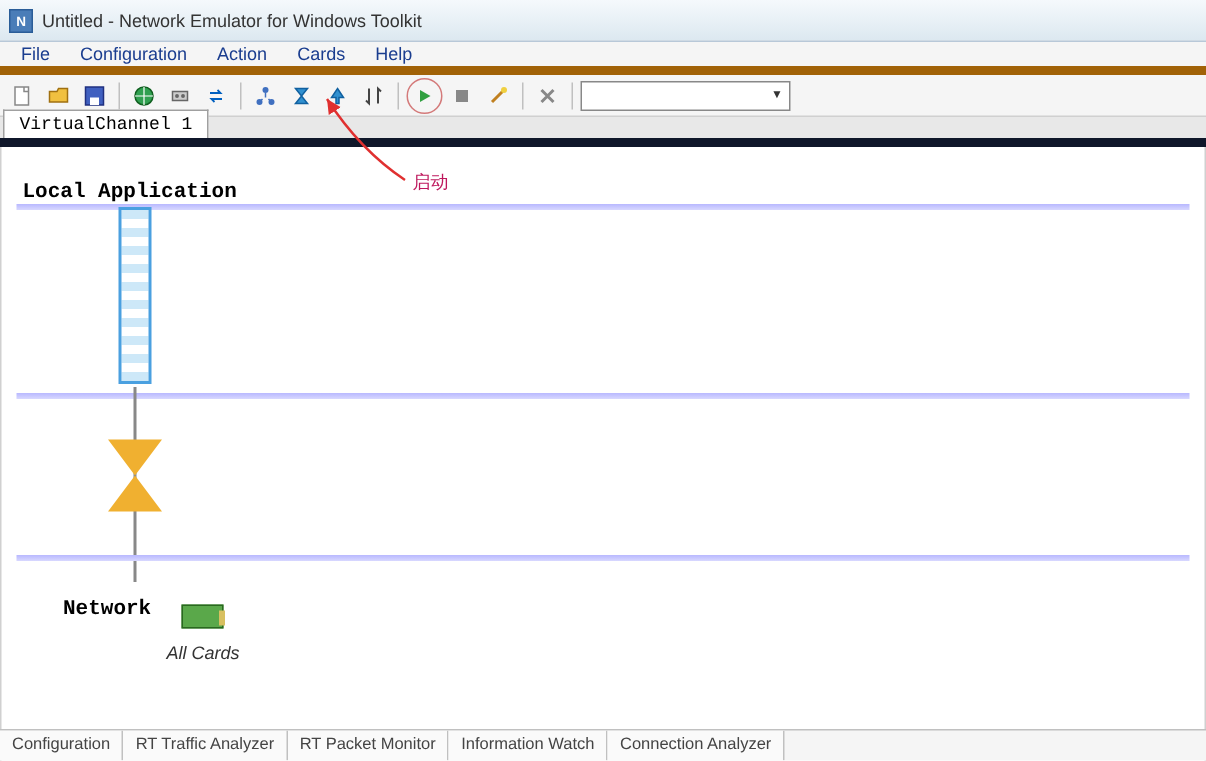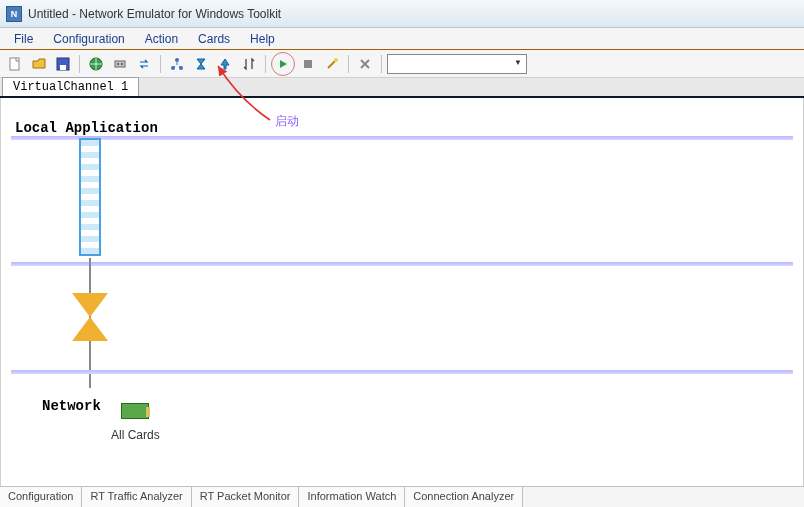--- a/index.html
+++ b/index.html
@@ -25,21 +25,21 @@
     width: 16px; height: 16px;
     background: #4a7db8;
     border: 1px solid #2a5d98;
     margin-right: 6px;
     display: flex; align-items: center; justify-content: center;
     font-size: 9px; color: #fff; font-weight: bold;
   }
   .menubar {
     height: 22px;
     background: #f5f5f5;
-    border-bottom: 1px solid #a16207;
+    border-bottom: 6px solid #a16207;
     display: flex;
     align-items: center;
     padding: 0 4px;
     color: #1a3d8f;
   }
   .menubar .menu-item {
     padding: 2px 10px;
     cursor: default;
   }
   .toolbar {
@@ -70,21 +70,21 @@
     background: #fff;
     font-size: 11px;
     position: relative;
   }
   .tb-combo::after {
     content: "▼"; position: absolute; right: 4px; top: 3px; font-size: 8px; color: #333;
   }
   .tabstrip {
     height: 20px;
     background: #e8e8e8;
-    border-bottom: 2px solid #0f172a;
+    border-bottom: 6px solid #0f172a;
     display: flex;
     align-items: flex-end;
     padding-left: 2px;
   }
   .tab {
     padding: 2px 10px;
     background: #fff;
     border: 1px solid #a0a0a0;
     border-bottom: none;
     font-family: "Courier New", monospace;
@@ -151,21 +151,21 @@
     background: #d8c060;
   }
   .net-item {
     position: absolute;
     text-align: center;
     font-size: 12px;
     color: #333;
   }
   .annotation {
     position: absolute;
-    color: #8b5cf6;
+    color: #be185d;
     font-size: 12px;
   }
   .arrow-svg { position: absolute; }
   .bottom-tabs {
     position: absolute; bottom: 0; left: 0; right: 0; height: 21px;
     background: #f5f5f5;
     border-top: 1px solid #c0c0c0;
     display: flex;
     font-size: 11px;
     color: #444;
@@ -295,21 +295,21 @@
   <div class="bowtie">
     <div class="tri-up"></div>
       <div class="tri-down"></div>
   </div>
   <div class="hbar" style="top:272px;"></div>
 
   <div class="section-label" style="left:14px; top:300px;padding-left:27px;">Network</div>
 
   <div class="net-item" style="left:110px; top:305px;">
     <div class="card-icon"></div>
-    <div style="margin-top:6px;">All Cards</div>
+    <div style="margin-top:6px;font-style:italic;">All Cards</div>
   </div>
 </div>
 
 <svg class="arrow-svg" style="left:210px; top:60px;" width="70" height="70">
   <defs>
       <marker id="ah" markerWidth="8" markerHeight="8" refX="6" refY="3" orient="auto">
         <path d="M0 0L6 3L0 6z" fill="#e03030"></path>
       </marker>
     </defs>
   <path d="M60 60 Q30 40 8 6" fill="none" stroke="#e03030" stroke-width="1.6" marker-end="url(#ah)"></path>

